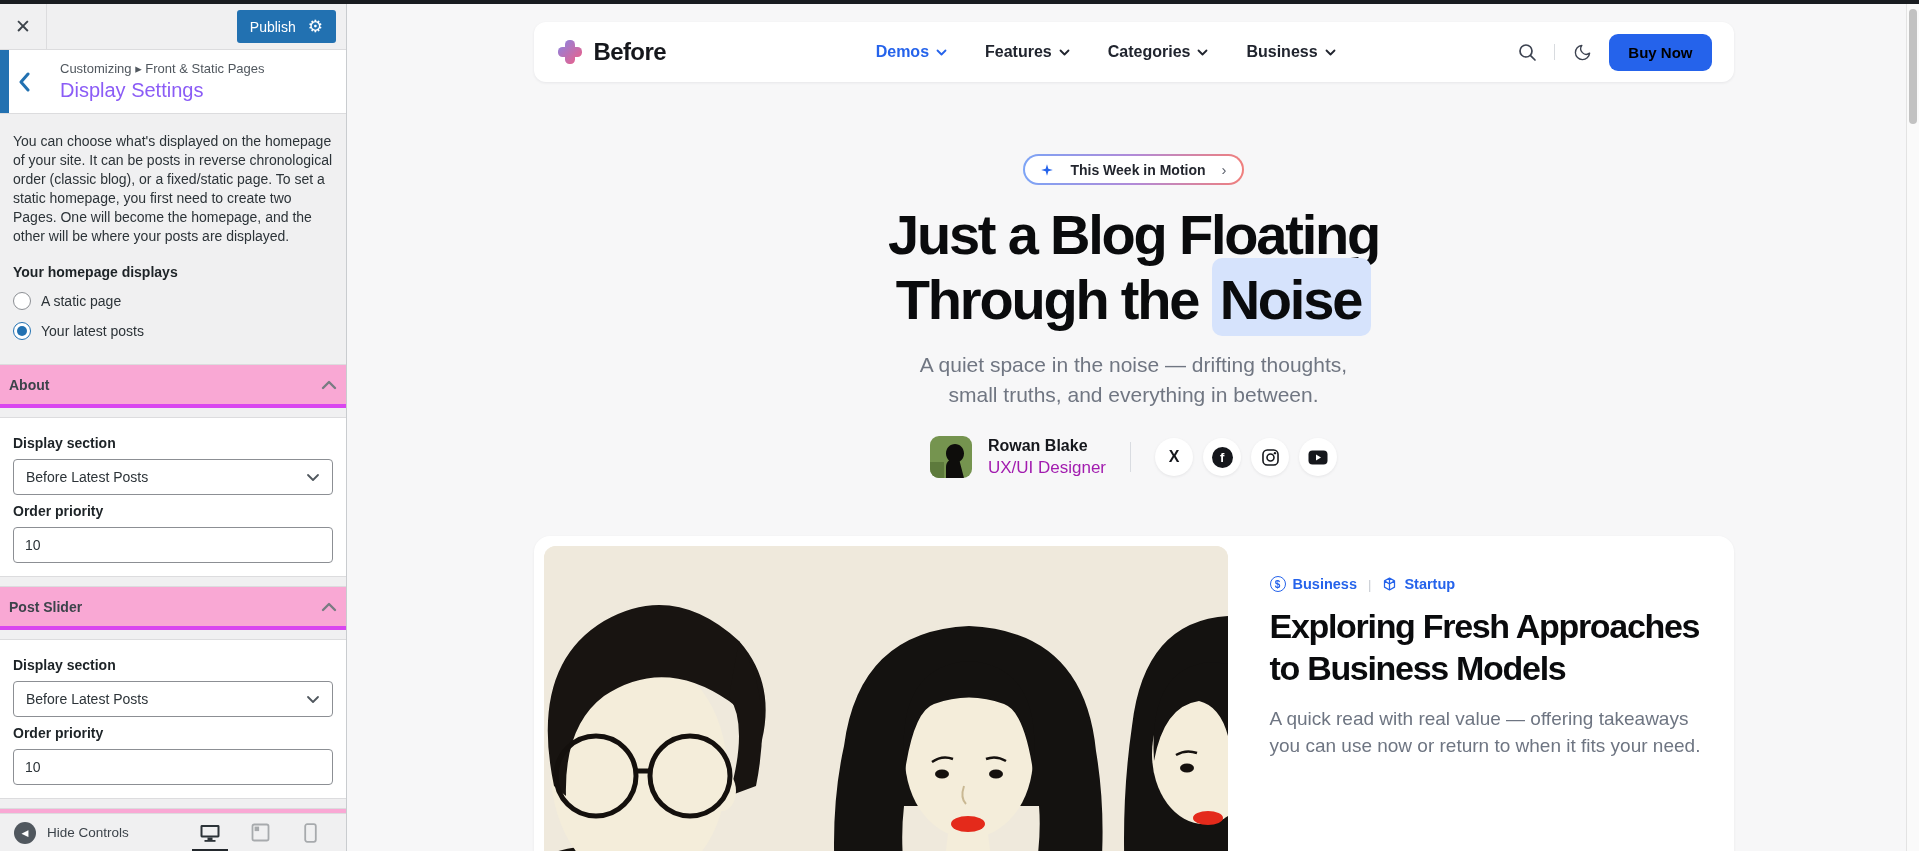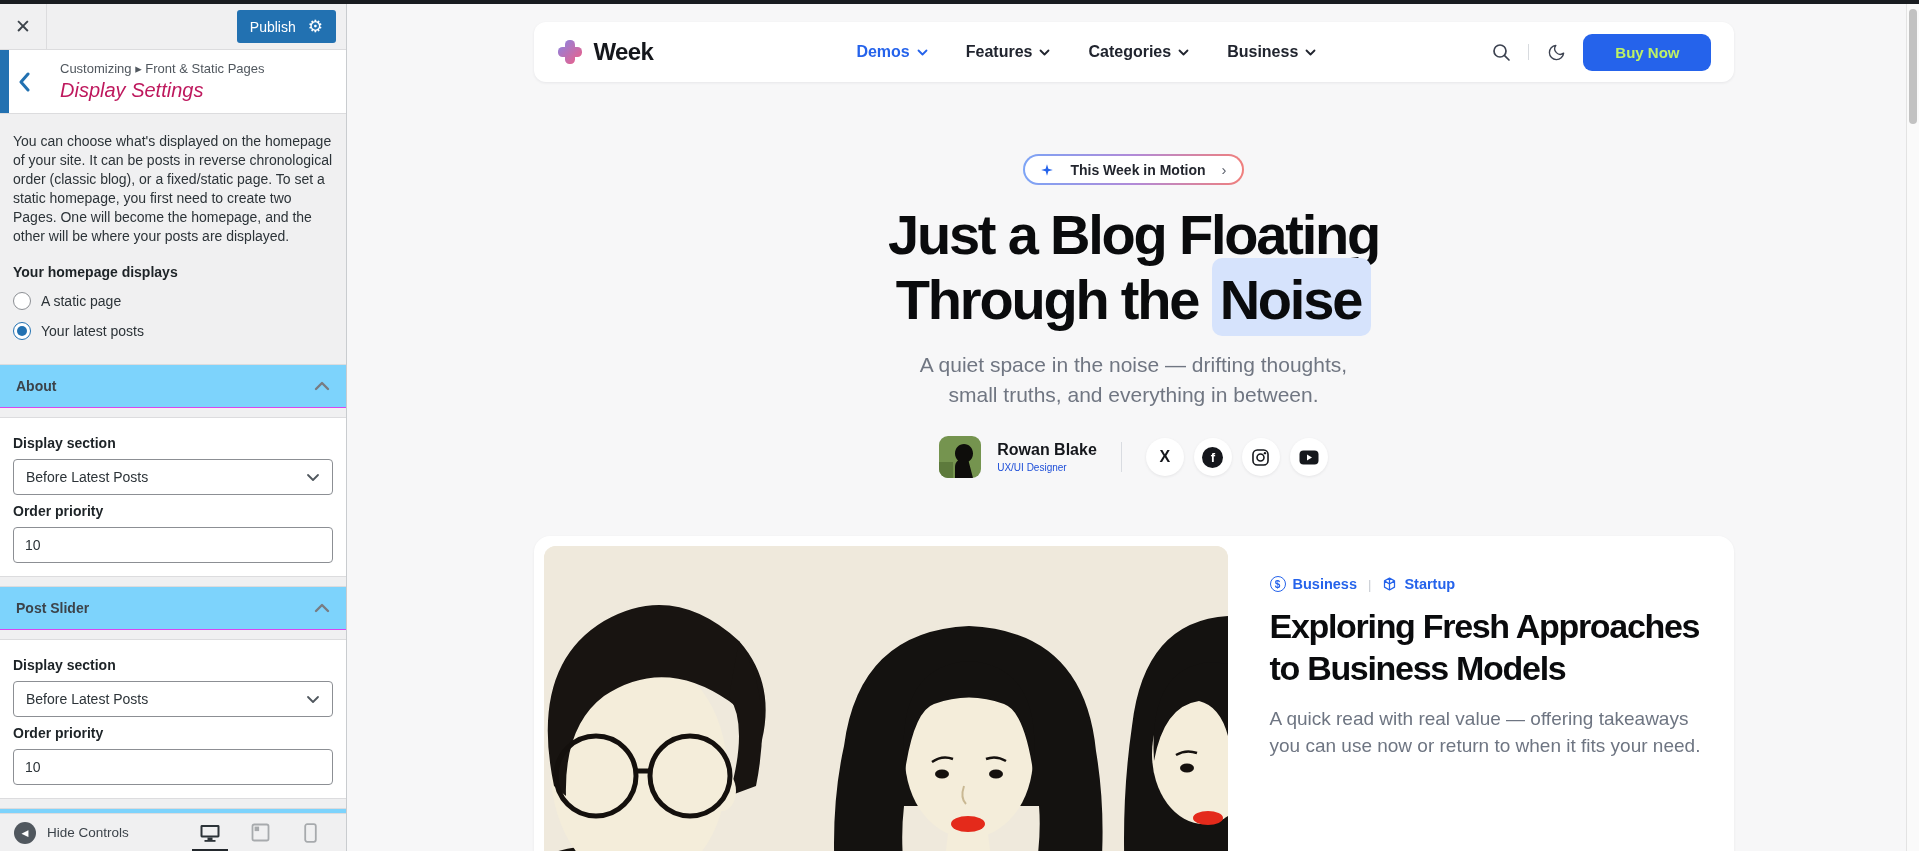--- a/index.html
+++ b/index.html
@@ -14,32 +14,32 @@
   .close-btn { width:47px; height:46px; display:flex; align-items:center; justify-content:center; font-size:19px; color:#3c434a; border-right:1px solid #dcdcde; cursor:pointer; }
   .topbar-spacer { flex:1; }
   .publish-btn { margin-right:10px; background:#2271b1; color:#fff; height:33px; border:none; border-radius:3px; padding:0 13px; font-size:14px; font-weight:500; display:flex; align-items:center; gap:12px; cursor:pointer; font-family:inherit; }
   .publish-btn .gear { font-size:17px; line-height:1; }
 
   .panel-header { position:relative; background:#fff; border-bottom:1px solid #dcdcde; height:64px; display:flex; align-items:stretch; }
   .panel-accent { position:absolute; left:0; top:0; bottom:0; width:9px; background:#2271b1; }
   .back-btn { width:48px; display:flex; align-items:center; justify-content:center; cursor:pointer; }
   .titles { display:flex; flex-direction:column; justify-content:center; padding-left:12px; }
   .breadcrumb { font-size:13px; color:#50575e; margin-bottom:3px; }
-  .panel-title { font-size:20px; font-weight:500; color:#be185d;font-style:italic; }
+  .panel-title { font-size:20px; font-weight:500; color:#8b5cf6; }
 
   .sidebar-body { position:absolute; top:115px; bottom:38px; left:0; right:0; overflow:hidden; }
   .description { padding:13px 13px 4px 13px; font-size:14px; line-height:19px; color:#2c3338; }
   .homepage-heading { padding:14px 13px 6px 13px; font-size:14px; font-weight:700; color:#1d2327; }
   .radio-row { display:flex; align-items:center; gap:10px; padding:6px 13px; cursor:pointer; }
   .radio-circle { width:18px; height:18px; border-radius:50%; background:#fff; border:1.5px solid #8c8f94; display:flex; align-items:center; justify-content:center; flex:none; }
   .radio-circle.selected { border-color:#2271b1; }
   .radio-dot { width:10px; height:10px; border-radius:50%; background:#2271b1; }
   .radio-label { font-size:14px; color:#2c3338; }
 
-  .acc-header { margin-top:18px; background:#7dd3fc; border-top:1px solid #dcdcde; border-bottom:1px solid #d946ef; height:44px; display:flex; align-items:center; justify-content:space-between; padding:0 16px; cursor:pointer; }
+  .acc-header { margin-top:18px; background:#f9a8d4; border-top:1px solid #dcdcde; border-bottom:4px solid #d946ef; height:44px; display:flex; align-items:center; justify-content:space-between; padding:0 9px; cursor:pointer; }
   .acc-title { font-size:14px; font-weight:700; color:#3c434a; }
   .acc-panel { margin-top:9px; background:#fff; border-top:1px solid #dcdcde; border-bottom:1px solid #dcdcde; padding:9px 13px 13px 13px; }
   .acc-panel + .acc-header, .acc-header + .acc-panel { margin-top:9px; }
   .field-label { font-size:14px; font-weight:700; color:#1d2327; margin:8px 0 8px; }
   .select-box { height:36px; border:1px solid #8c8f94; border-radius:4px; background:#fff; display:flex; align-items:center; justify-content:space-between; padding:0 12px; font-size:14px; color:#2c3338; cursor:pointer; }
   .text-input { width:100%; height:36px; border:1px solid #8c8f94; border-radius:4px; background:#fff; padding:0 11px; font-size:14px; color:#2c3338; font-family:inherit; }
 
   .sidebar-footer { position:absolute; left:0; right:0; bottom:0; height:38px; background:#f0f0f1; border-top:1px solid #dcdcde; display:flex; align-items:center; padding:0 14px; z-index:5; }
   .collapse-btn { width:22px; height:22px; border-radius:50%; background:#50575e; color:#fff; font-size:9px; display:flex; align-items:center; justify-content:center; cursor:pointer; }
   .hide-controls-label { font-size:13.5px; color:#3c434a; margin-left:11px; }
@@ -55,35 +55,35 @@
 
   .navbar { margin-top:18px; height:60px; background:#fff; border-radius:12px; box-shadow:0 1px 3px rgba(20,20,40,.07); display:flex; align-items:center; padding:0 22px; }
   .logo { display:flex; align-items:center; gap:10px; cursor:pointer; }
   .logo-text { font-size:24px; font-weight:800; letter-spacing:-0.6px; color:#15171c; }
   .nav-links { display:flex; align-items:center; gap:38px; margin:0 auto; padding-left:30px; }
   .nav-item { display:flex; align-items:center; gap:7px; font-size:16px; font-weight:600; color:#20242e; cursor:pointer; }
   .nav-item.active { color:#2563eb; }
   .nav-right { display:flex; align-items:center; gap:15px; }
   .icon-btn { display:flex; align-items:center; justify-content:center; width:24px; height:24px; cursor:pointer; color:#3c4250; }
   .nav-divider { width:1px; height:16px; background:#d8dbdf; }
-  .buy-btn { background:#2563eb; color:#bef264; border:none; height:37px; padding:0 32px; border-radius:9px; font-size:15px; font-weight:600; font-family:inherit; cursor:pointer; }
+  .buy-btn { background:#2563eb; color:#000000; border:none; height:37px; padding:0 19px; border-radius:9px; font-size:15px; font-weight:600; font-family:inherit; cursor:pointer; }
 
   .hero { text-align:center; margin-top:72px; }
   .hero-badge { display:inline-flex; align-items:center; gap:16px; height:31px; padding:0 15px; border-radius:999px; border:2px solid transparent; background-image:linear-gradient(#fff,#fff), linear-gradient(90deg,#7ca4f6,#b18ad8,#f07f7c); background-origin:border-box; background-clip:padding-box,border-box; cursor:pointer; }
   .badge-label { font-size:14px; font-weight:600; color:#23262e; }
   .badge-sparkle { color:#2563eb; display:flex; }
   .badge-chevron { color:#5a5f6b; font-size:15px; line-height:1; }
   .hero-title { margin-top:17px; font-size:56px; line-height:65px; font-weight:700; letter-spacing:-2.2px; color:#0a0b0d; }
   .hl { background:#d6e3fc; border-radius:10px; padding:10px 10px 5px 8px; }
   .hero-sub { margin-top:18px; font-size:21px; line-height:30px; color:#707682; }
   .author-row { margin-top:26px; display:flex; align-items:center; justify-content:center; gap:16px; }
   .avatar { width:42px; height:42px; border-radius:9px; overflow:hidden; flex:none; }
   .author-meta { text-align:left; }
   .author-name { font-size:16px; font-weight:700; color:#15171c; }
-  .author-role { font-size:10px; color:#1d4ed8; margin-top:3px; }
+  .author-role { font-size:17px; color:#a21caf; margin-top:3px; }
   .author-divider { width:1px; height:30px; background:#d9dce1; margin:0 8px; }
   .socials { display:flex; gap:10px; }
   .social-btn { width:38px; height:38px; border-radius:50%; background:#fff; box-shadow:0 1px 3px rgba(20,20,40,.08); display:flex; align-items:center; justify-content:center; cursor:pointer; color:#15171c; }
   .x-glyph { font-weight:800; font-size:16px; }
   .fb-disc { width:21px; height:21px; border-radius:50%; background:#15171c; color:#fff; font-size:13px; font-weight:700; display:flex; align-items:center; justify-content:center; }
 
   .post-card { margin-top:58px; background:#fff; border-radius:16px; box-shadow:0 1px 3px rgba(20,20,40,.06); display:flex; padding:10px; height:420px; }
   .post-image { width:684px; flex:none; border-radius:12px; overflow:hidden; cursor:pointer; background:#efe9dc; }
   .post-image svg { display:block; width:100%; height:100%; }
   .post-content { flex:1; padding:30px 10px 0 42px; }
@@ -219,21 +219,21 @@
         <svg width="28" height="28" viewBox="0 0 28 28">
           <defs>
               <linearGradient id="lg" x1="4" y1="4" x2="25" y2="25" gradientUnits="userSpaceOnUse">
                 <stop offset="0" stop-color="#8f82de"></stop>
                 <stop offset="1" stop-color="#ef5f86"></stop>
               </linearGradient>
             </defs>
           <rect x="9" y="2" width="10" height="24" rx="4.5" fill="url(#lg)"></rect>
           <rect x="2" y="9" width="24" height="10" rx="4.5" fill="url(#lg)"></rect>
         </svg>
-        <span class="logo-text">Week</span>
+        <span class="logo-text">Before</span>
       </div>
       <div class="nav-links">
         <div class="nav-item active">
           <span>Demos</span>
           <svg width="11" height="7" viewBox="0 0 11 7">
               <polyline points="1.5,1.5 5.5,5.5 9.5,1.5" fill="none" stroke="currentColor" stroke-width="1.8" stroke-linecap="round" stroke-linejoin="round"></polyline>
             </svg>
         </div>
         <div class="nav-item">
           <span>Features</span>

